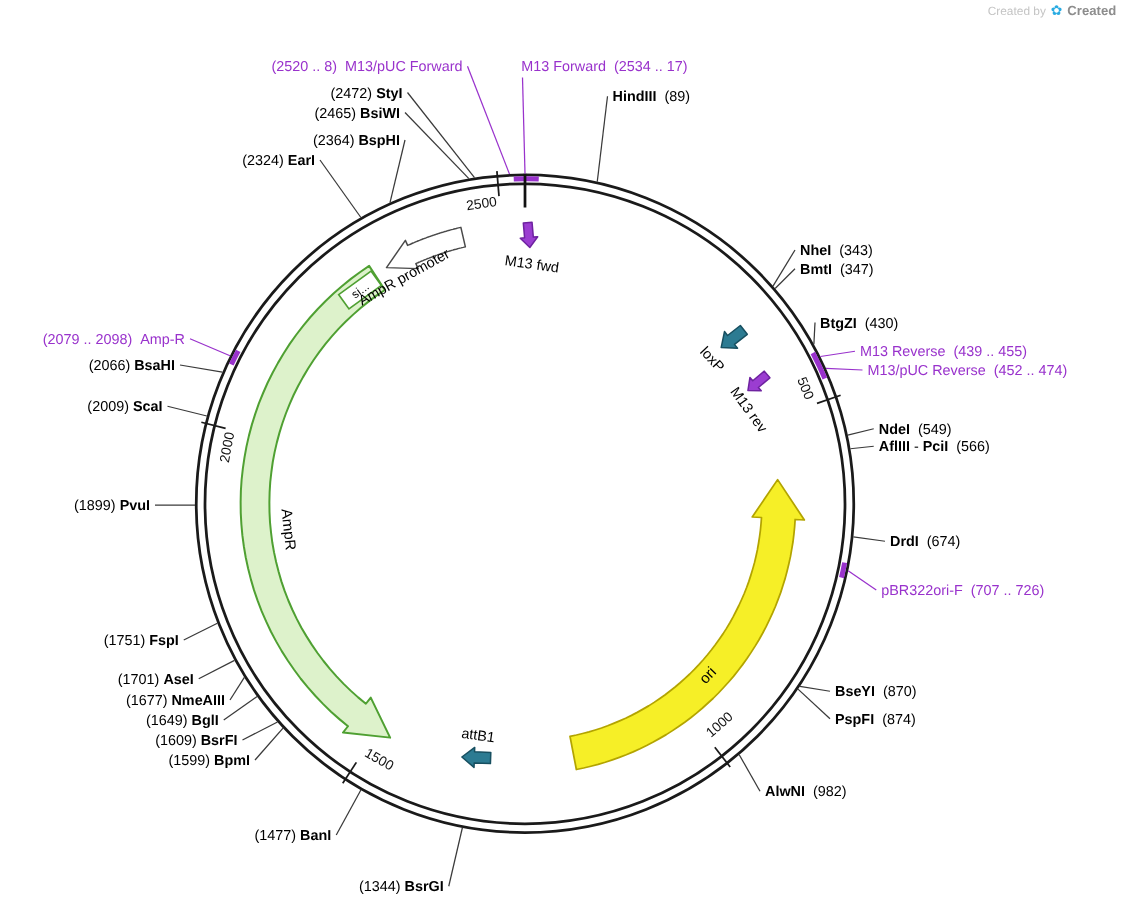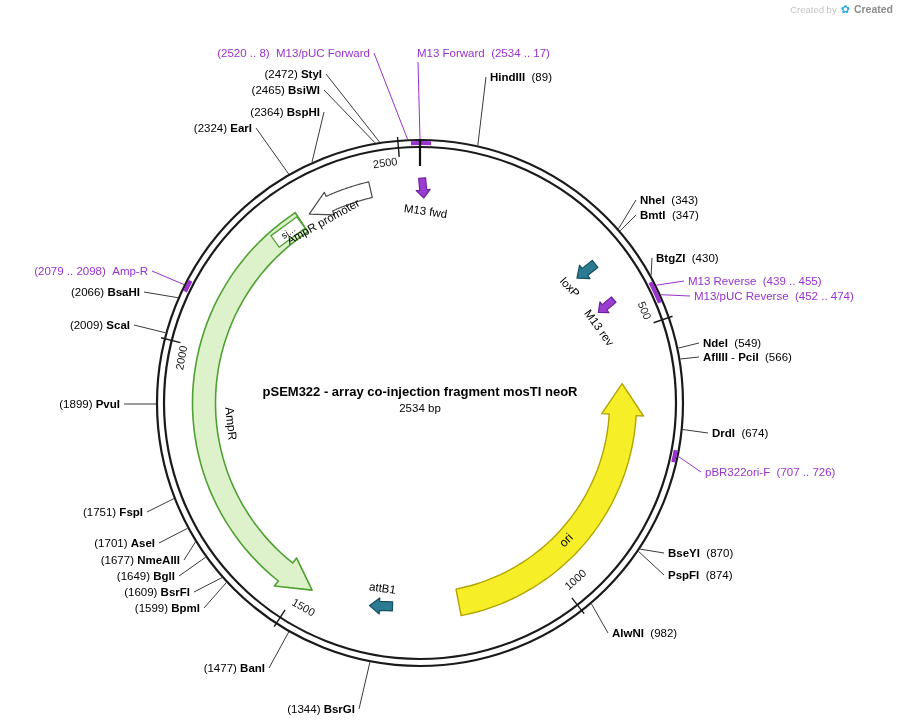--- a/index.html
+++ b/index.html
@@ -112,23 +112,19 @@
       <text x="148" y="275" text-anchor="end" font-size="11.5" fill="#9932CC"><tspan>(2079 .. 2098)&nbsp;&nbsp;Amp-R</tspan></text>
       <text transform="translate(227,424) rotate(84)" text-anchor="middle" font-size="12" fill="#000">AmpR</text>
       <text transform="translate(569,543) rotate(-46)" text-anchor="middle" font-size="12" fill="#000">ori</text>
       <text transform="translate(325,225) rotate(-29)" text-anchor="middle" font-size="11.5" fill="#000">AmpR promoter</text>
       <text transform="translate(425,215) rotate(8)" text-anchor="middle" font-size="11.5" fill="#000">M13 fwd</text>
       <text transform="translate(567,290) rotate(47)" text-anchor="middle" font-size="11.5" fill="#000">loxP</text>
       <text transform="translate(596,330) rotate(54)" text-anchor="middle" font-size="11.5" fill="#000">M13 rev</text>
       <text transform="translate(382,592) rotate(8)" text-anchor="middle" font-size="11.5" fill="#000">attB1</text>
     </svg>
 
-  <div class="center-label">
-    <div class="title">pSEM322 - array co-injection fragment mosTI neoR</div>
-    <div class="subtitle">2534 bp</div>
-  </div>
 
   <div class="watermark">
     <span>Created by</span>
     <span class="logo">✿</span>
     <span class="brand">Created</span>
   </div>
 </div>
 
 </body></html>

